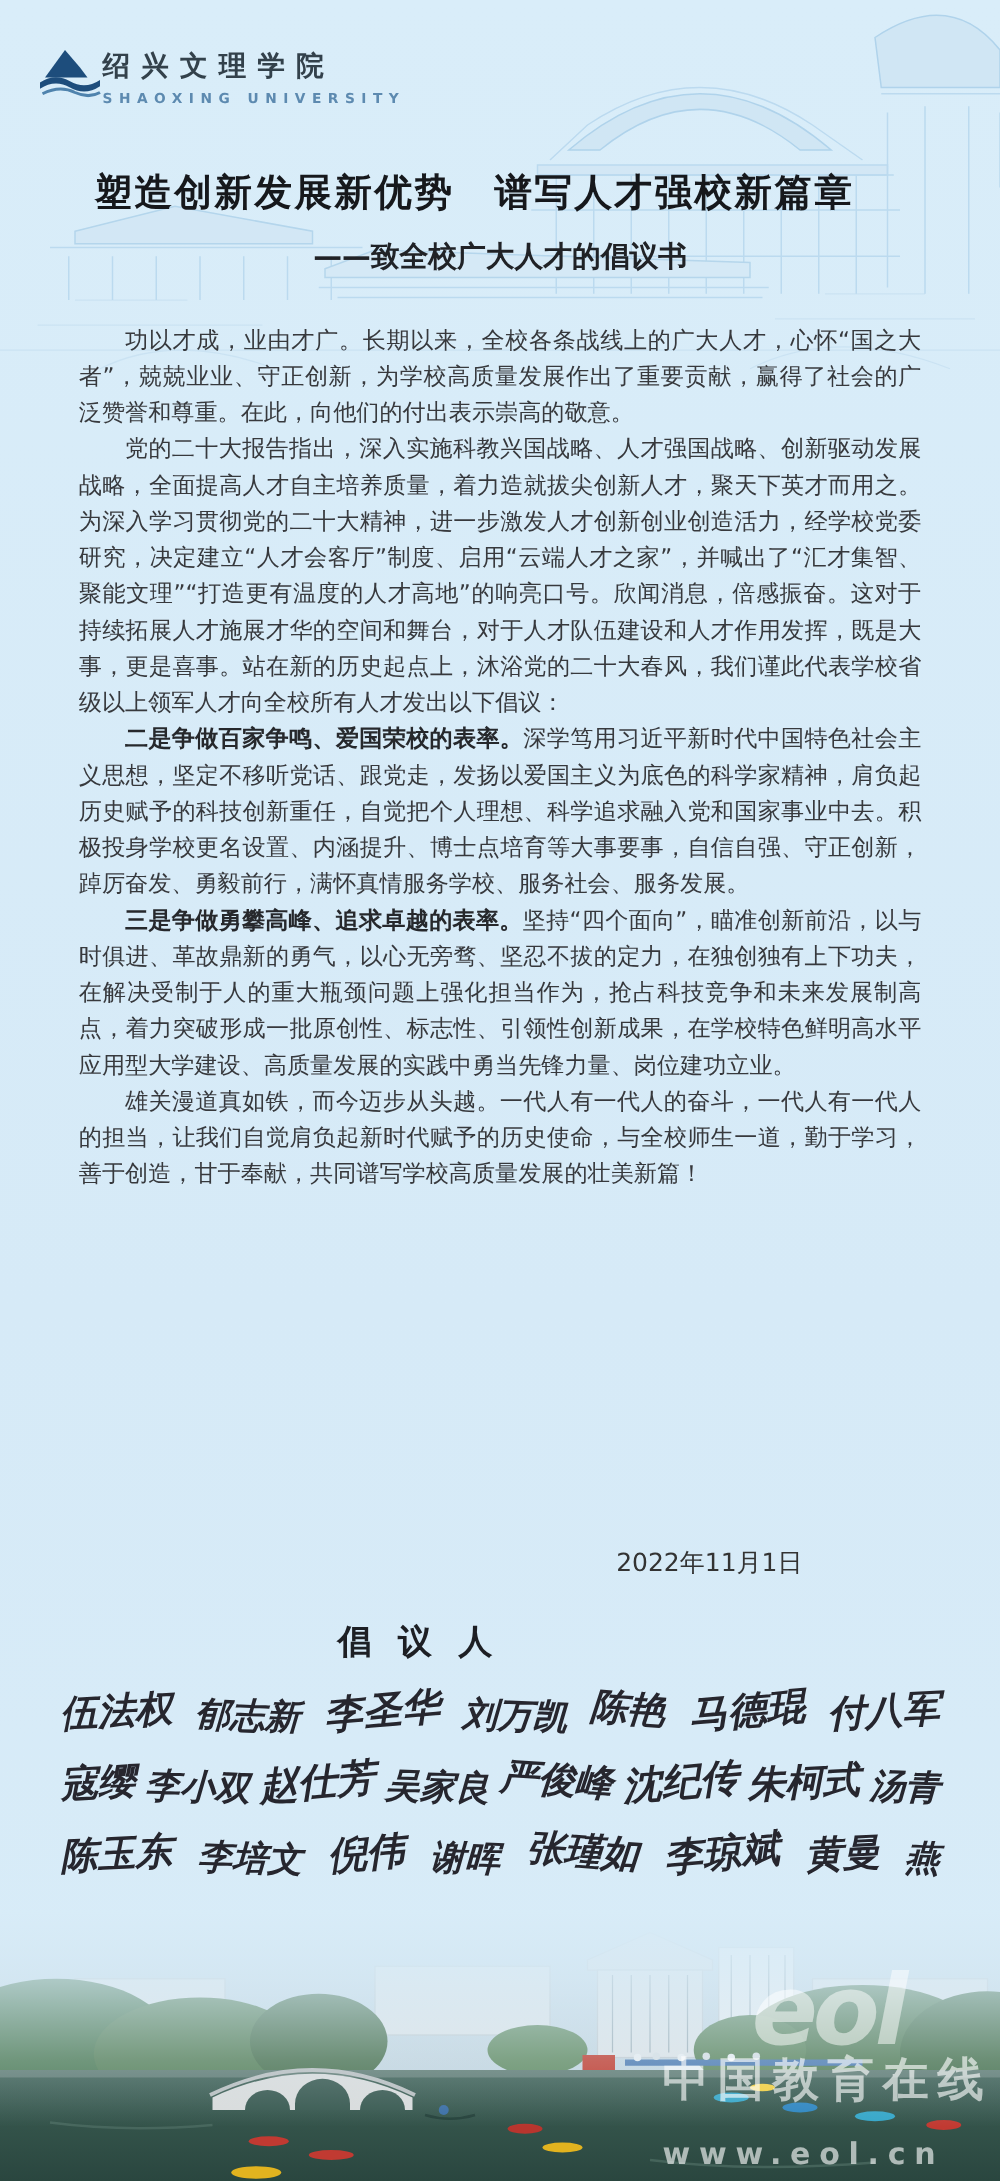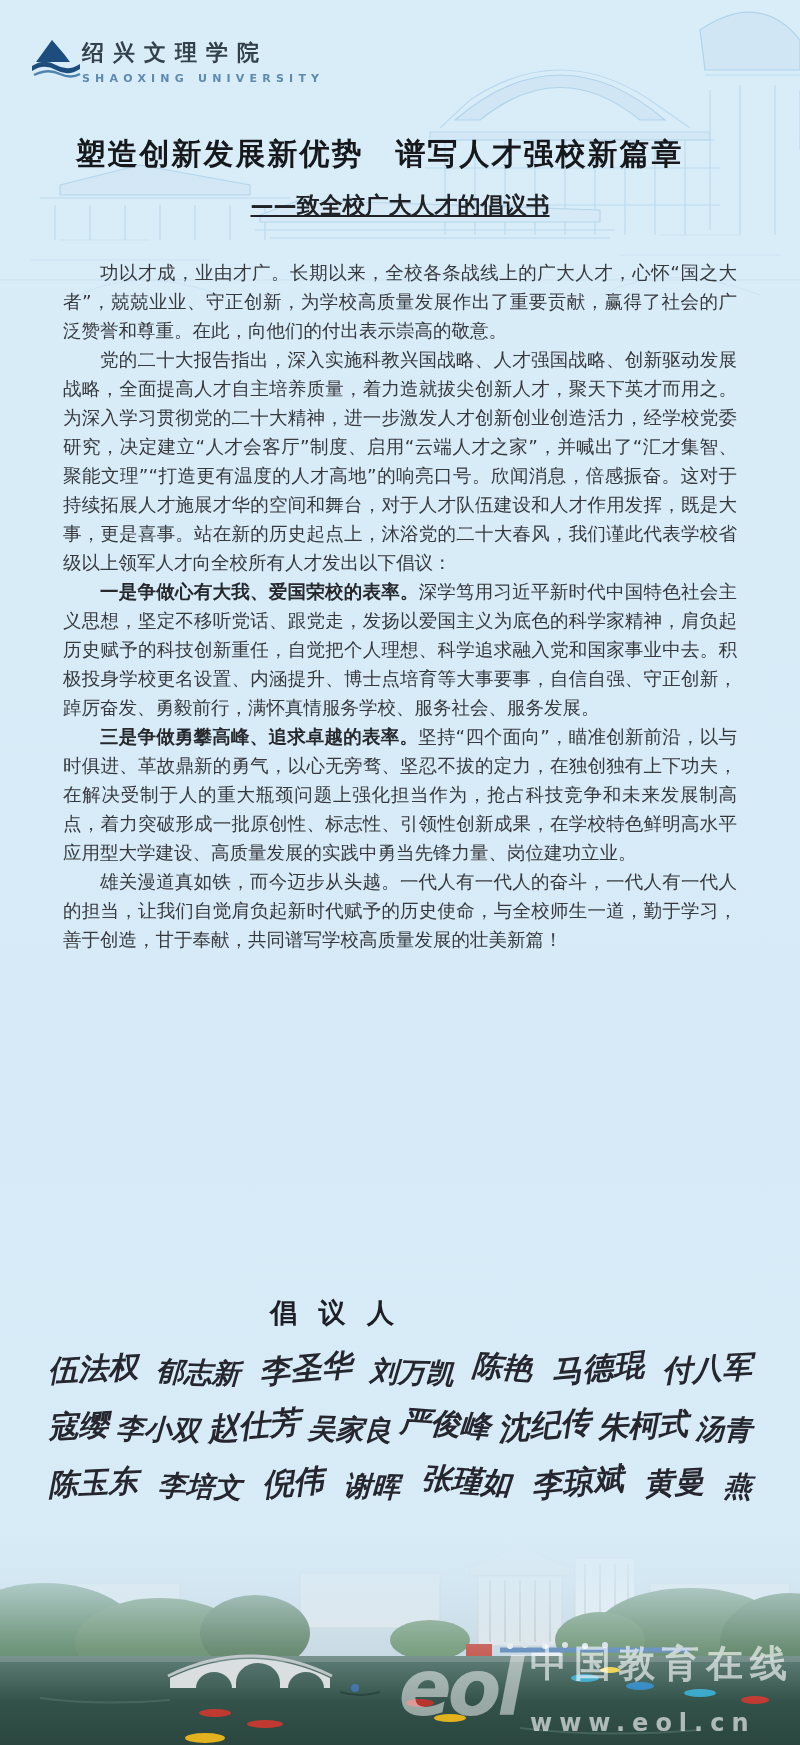--- a/index.html
+++ b/index.html
@@ -10,21 +10,21 @@
 
   
   .brand{position:absolute;left:30px;top:16px;display:flex;align-items:flex-start;margin-top:20px;}
   .brand .mark{width:52px;height:42px;}
   .brand .names{display:flex;flex-direction:column;margin-top:2px;}
   .brand .cn{font-family:"DejaVu Serif","Liberation Serif",serif;font-weight:bold;font-size:22px;letter-spacing:9px;color:#33414b;}
   .brand .en{font-size:11px;letter-spacing:5.2px;color:#5d8ab0;margin-top:4px;font-weight:bold;}
 
   
   .title{position:absolute;left:0;top:134px;width:759px;text-align:center;font-family:"DejaVu Serif","Liberation Serif",serif;font-weight:900;font-size:30px;letter-spacing:2px;color:#16181c;}
-  .subtitle{position:absolute;left:0;top:190px;width:800px;text-align:center;font-size:23px;font-weight:600;color:#202226;text-decoration:underline;}
+  .subtitle{position:absolute;left:0;top:190px;width:800px;text-align:center;font-size:23px;font-weight:600;color:#202226;}
 
   
   .body-text{position:absolute;left:63px;top:258px;width:674px;font-size:18.5px;line-height:29px;color:#37393d;text-align:justify;}
   .body-text p{margin:0;text-indent:2em;}
   .body-text b{font-weight:700;color:#26282c;}
 
   .date-line{position:absolute;left:63px;top:1237px;width:674px;text-align:right;padding-right:95px;box-sizing:border-box;font-size:20px;color:#333;}
 
   .signers-heading{position:absolute;left:0;top:1295px;width:670px;text-align:center;font-family:"DejaVu Serif","Liberation Serif",serif;font-weight:900;font-size:27px;letter-spacing:6px;color:#1d1f24;}
 
@@ -33,21 +33,21 @@
   .sig-row{display:flex;justify-content:space-between;align-items:baseline;height:57px;}
   .sig{font-style:italic;font-weight:600;font-size:30px;color:#26262e;white-space:nowrap;transform:rotate(-3deg);}
   .sig:nth-child(2n){transform:rotate(2deg) translateY(3px);font-size:28px;}
   .sig:nth-child(3n){transform:rotate(-5deg);font-size:31px;}
   .sig:nth-child(5n){transform:rotate(4deg) translateY(-2px);}
 
   
   .photo{position:absolute;left:0;top:1528px;width:800px;height:217px;overflow:hidden;}
   .photo svg{display:block;}
   .photo-haze{position:absolute;inset:0;background:linear-gradient(rgba(216,236,248,1) 0%,rgba(216,236,248,.75) 22%,rgba(222,236,246,.25) 55%,rgba(222,236,246,0) 80%);}
-  .watermark{position:absolute;right:6px;bottom:8px;display:flex;align-items:center;gap:10px;}
+  .watermark{position:absolute;right:6px;bottom:8px;display:flex;align-items:center;flex-direction:column;}
   .wm-eol{font-size:78px;font-weight:900;font-style:italic;color:rgba(255,255,255,.5);line-height:60px;letter-spacing:-4px;}
   .wm-col{display:flex;flex-direction:column;align-items:flex-start;}
   .wm-cn{font-size:37px;font-weight:800;letter-spacing:7px;color:rgba(255,255,255,.62);}
   .wm-url{font-size:24px;font-weight:700;letter-spacing:7px;color:rgba(255,255,255,.62);margin-top:20px;}
 </style>
 </head>
 <body>
 
 <div class="page">
 
@@ -80,25 +80,26 @@
       <span class="en">SHAOXING UNIVERSITY</span>
     </div>
   </div>
 
   <div class="title">塑造创新发展新优势　谱写人才强校新篇章</div>
   <div class="subtitle">——致全校广大人才的倡议书</div>
 
   <div class="body-text">
     <p><b></b><span>功以才成，业由才广。长期以来，全校各条战线上的广大人才，心怀“国之大者”，兢兢业业、守正创新，为学校高质量发展作出了重要贡献，赢得了社会的广泛赞誉和尊重。在此，向他们的付出表示崇高的敬意。</span></p>
     <p><b></b><span>党的二十大报告指出，深入实施科教兴国战略、人才强国战略、创新驱动发展战略，全面提高人才自主培养质量，着力造就拔尖创新人才，聚天下英才而用之。为深入学习贯彻党的二十大精神，进一步激发人才创新创业创造活力，经学校党委研究，决定建立“人才会客厅”制度、启用“云端人才之家”，并喊出了“汇才集智、聚能文理”“打造更有温度的人才高地”的响亮口号。欣闻消息，倍感振奋。这对于持续拓展人才施展才华的空间和舞台，对于人才队伍建设和人才作用发挥，既是大事，更是喜事。站在新的历史起点上，沐浴党的二十大春风，我们谨此代表学校省级以上领军人才向全校所有人才发出以下倡议：</span></p>
-    <p><b>一是争做心有大我、爱国荣校的表率。</b><span>深学笃用习近平新时代中国特色社会主义思想，坚定不移听党话、跟党走，发扬以爱国主义为底色的科学家精神，肩负起历史赋予的科技创新重任，自觉把个人理想、科学追求融入党和国家事业中去。积极投身学校更名设置、内涵提升、博士点培育等大事要事，自信自强、守正创新，踔厉奋发、勇毅前行，满怀真情服务学校、服务社会、服务发展。</span></p>
+    <p><b>二是争做百家争鸣、爱国荣校的表率。</b><span>深学笃用习近平新时代中国特色社会主义思想，坚定不移听党话、跟党走，发扬以爱国主义为底色的科学家精神，肩负起历史赋予的科技创新重任，自觉把个人理想、科学追求融入党和国家事业中去。积极投身学校更名设置、内涵提升、博士点培育等大事要事，自信自强、守正创新，踔厉奋发、勇毅前行，满怀真情服务学校、服务社会、服务发展。</span></p>
     <p><b>三是争做勇攀高峰、追求卓越的表率。</b><span>坚持“四个面向”，瞄准创新前沿，以与时俱进、革故鼎新的勇气，以心无旁骛、坚忍不拔的定力，在独创独有上下功夫，在解决受制于人的重大瓶颈问题上强化担当作为，抢占科技竞争和未来发展制高点，着力突破形成一批原创性、标志性、引领性创新成果，在学校特色鲜明高水平应用型大学建设、高质量发展的实践中勇当先锋力量、岗位建功立业。</span></p>
     <p><b></b><span>雄关漫道真如铁，而今迈步从头越。一代人有一代人的奋斗，一代人有一代人的担当，让我们自觉肩负起新时代赋予的历史使命，与全校师生一道，勤于学习，善于创造，甘于奉献，共同谱写学校高质量发展的壮美新篇！</span></p>
   </div>
 
+  <div class="date-line">2022年11月1日</div>
 
   <div class="signers-heading">倡 议 人</div>
 
   <div class="signatures">
     <div class="sig-row">
       <span class="sig">伍法权</span>
       <span class="sig">郁志新</span>
       <span class="sig">李圣华</span>
       <span class="sig">刘万凯</span>
       <span class="sig">陈艳</span>

